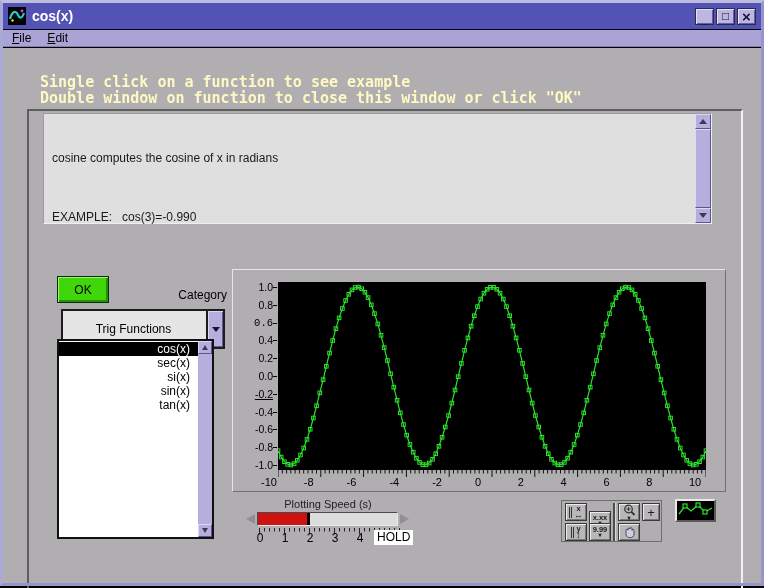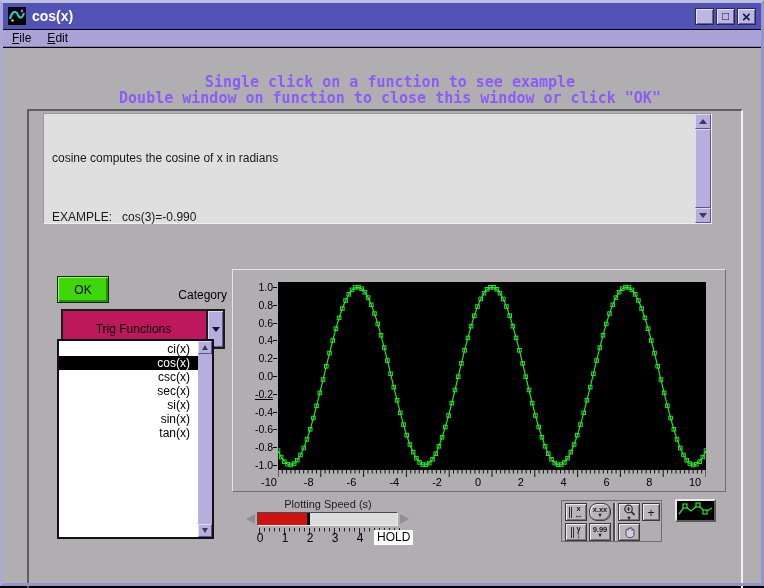--- a/index.html
+++ b/index.html
@@ -27,23 +27,23 @@
     background:#aba2d6; border-top:1px solid #000; border-bottom:1px solid #857cb0;
     display:flex; align-items:center; padding-left:9px; gap:16px; }
   .menu-item { display:inline-block; font-size:12px; color:#000; }
   .menu-item::first-letter { text-decoration:underline; }
 
   .main { position:absolute; left:3px; top:48px; right:3px; bottom:5px; background:#b1aeb1; }
 
   .inner-frame { position:absolute; left:24px; top:61px; width:716px; height:494px;
     border:2px solid; border-color:#5e5e5e #f2f2f2 #f2f2f2 #5e5e5e; }
 
-  .heading { position:absolute; left:40px; top:74px; width:700px; text-align:center;
+  .heading { position:absolute; left:40px; top:74px; width:700px; text-align:left;
     font-family:"DejaVu Sans Mono", monospace; font-weight:bold; font-size:15px;
-    line-height:16px; color:#8b5cf6; }
+    line-height:16px; color:#fef9c3; }
 
   
   .desc-box { position:absolute; left:43px; top:113px; width:669px; height:111px;
     background:#dfdfdf; border:1px solid; border-color:#9a9a9a #efefef #efefef #9a9a9a;
     font-size:12px; color:#1a1a1a; }
   .desc-text { position:absolute; left:8px; top:7px; right:22px; line-height:15px;
     white-space:pre-wrap; }
   .desc-line2 { margin-top:14px; }
 
   
@@ -63,21 +63,21 @@
   .ok-btn { position:absolute; left:57px; top:276px; width:52px; height:27px;
     background:#3fd60a; border:1px solid #0a2a00;
     box-shadow: inset 1px 1px 0 #a8f07e, inset -2px -2px 0 #21930a;
     font-size:12px; color:#000; display:flex; align-items:center; justify-content:center; }
 
   .category-label { position:absolute; left:149px; top:288px; width:78px; text-align:right;
     font-size:12px; color:#000; }
 
   
   .combo { position:absolute; left:61px; top:309px; width:164px; height:40px;
-    background:#be185d; border:2px solid #1c1c1c;text-align:center; }
+    background:#e5e5e5; border:2px solid #1c1c1c;text-align:center; }
   .combo-value { position:absolute; left:0; right:19px; top:0; bottom:0; display:flex;
     align-items:center; justify-content:center; font-size:12px; color:#000; }
   .combo-arrow { position:absolute; right:0; top:0; bottom:0; width:17px; background:#b6aedd;
     border-left:2px solid #1c1c1c; box-shadow: inset 1px 1px 0 #ddd6f2, inset -1px -1px 0 #655a96;
     display:flex; align-items:center; justify-content:center; }
   .combo-arrow .tri-down { border-left-width:4px; border-right-width:4px; border-top-color:#14142e; }
 
   
   .listbox { position:absolute; left:57px; top:339px; width:157px; height:200px;
     background:#fff; border:2px solid #111; }
@@ -198,23 +198,21 @@
 <div class="category-label">Category</div>
 <div class="combo">
   <div class="combo-value">Trig Functions</div>
   <div class="combo-arrow">
       <span class="tri-down"></span>
     </div>
 </div>
 
 <div class="listbox">
   <div class="list-items" id="function-list-items">
-      <div class="list-item">ci(x)</div>
       <div class="list-item selected">cos(x)</div>
-      <div class="list-item">csc(x)</div>
       <div class="list-item">sec(x)</div>
       <div class="list-item">si(x)</div>
       <div class="list-item">sin(x)</div>
       <div class="list-item">tan(x)</div>
     </div>
   <div class="list-scroll">
     <div class="sb-btn sb-up">
         <span class="tri-up"></span>
       </div>
     <div class="sb-btn sb-down">
@@ -463,21 +461,21 @@
       <line x1="410.9" x2="410.9" y1="0" y2="3.5" stroke="#111" stroke-width="1"></line>
       <line x1="415.2" x2="415.2" y1="0" y2="3.5" stroke="#111" stroke-width="1"></line>
       <line x1="419.4" x2="419.4" y1="0" y2="3.5" stroke="#111" stroke-width="1"></line>
       <line x1="423.7" x2="423.7" y1="0" y2="3.5" stroke="#111" stroke-width="1"></line>
       <line x1="428.0" x2="428.0" y1="0" y2="7" stroke="#111" stroke-width="1"></line>
     </svg>
 <div class="y-label" style="left: 2px; top: 11px;">1.0</div>
     <div class="y-dash" style="top: 17px;"></div>
     <div class="y-label" style="left: 2px; top: 28.8px;">0.8</div>
     <div class="y-dash" style="top: 34.8px;"></div>
-    <div class="y-label" style="left: 2px; top: 46.6px;">0.6</div>
+    <div class="y-label" style="left: 2px; top: 46.6px; font-family: Liberation Mono, monospace;">0.6</div>
     <div class="y-dash" style="top: 52.6px;"></div>
     <div class="y-label" style="left: 2px; top: 64.4px;">0.4</div>
     <div class="y-dash" style="top: 70.4px;"></div>
     <div class="y-label" style="left: 2px; top: 82.2px;">0.2</div>
     <div class="y-dash" style="top: 88.2px;"></div>
     <div class="y-label" style="left: 2px; top: 100px;">0.0</div>
     <div class="y-dash" style="top: 106px;"></div>
     <div class="y-label" style="left: 2px; top: 117.8px; text-decoration: underline;">-0.2</div>
     <div class="y-dash" style="top: 123.8px;"></div>
     <div class="y-label" style="left: 2px; top: 135.6px;">-0.4</div>
@@ -549,21 +547,21 @@
 <div class="sl-hold">HOLD</div>
 
 <div class="palette">
   <div class="pal-btn" style="left:3px;top:2px;">
     <span class="pal-bars"></span>
     <span class="pal-col">
       <span>x</span>
       <span style="font-size:9px">↔</span>
     </span>
   </div>
-  <div class="pal-btn" style="left:27px;top:2px;border-radius:8px;">
+  <div class="pal-btn" style="left:27px;top:10px;">
     <span class="pal-col">
       <span>x.xx</span>
       <span class="pal-dd">▾</span>
     </span>
   </div>
   <div class="pal-sep"></div>
   <div class="pal-btn" style="left:56px;top:2px;">
     <span class="pal-col">
       <svg width="13" height="12">
         <circle cx="5.5" cy="5" r="3.8" stroke="#333" stroke-width="1.2" fill="none"></circle>

